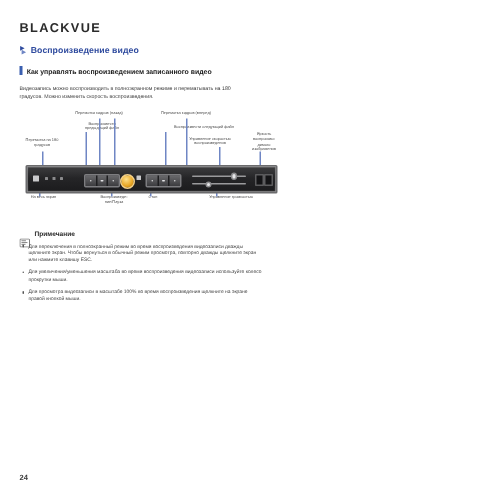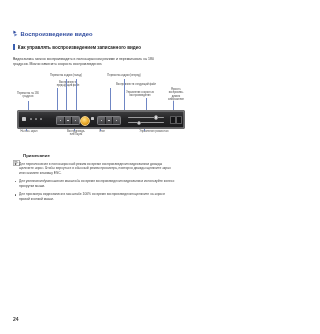--- a/index.html
+++ b/index.html
@@ -147,20 +147,21 @@
   .folio{
     position:absolute;left:13px;bottom:12px;
     font-size:5px;font-weight:bold;color:#3a3a3a;
   }
 </style>
 </head>
 <body>
 
 <div class="page">
 
+  <div class="brand">BLACKVUE</div>
 
   <div class="sec-head">
     <span class="sec-mark">
       <svg width="5" height="7" viewBox="0 0 5 7">
         <path d="M0.4 0.6 L3.4 2.2 L0.4 3.8 Z" fill="#2e4a9e"></path>
         <path d="M1.4 3.2 L4.4 4.8 L1.4 6.4 Z" fill="#6f86c4"></path>
       </svg>
     </span>
     <span class="sec-title">Воспроизведение видео</span>
   </div>

